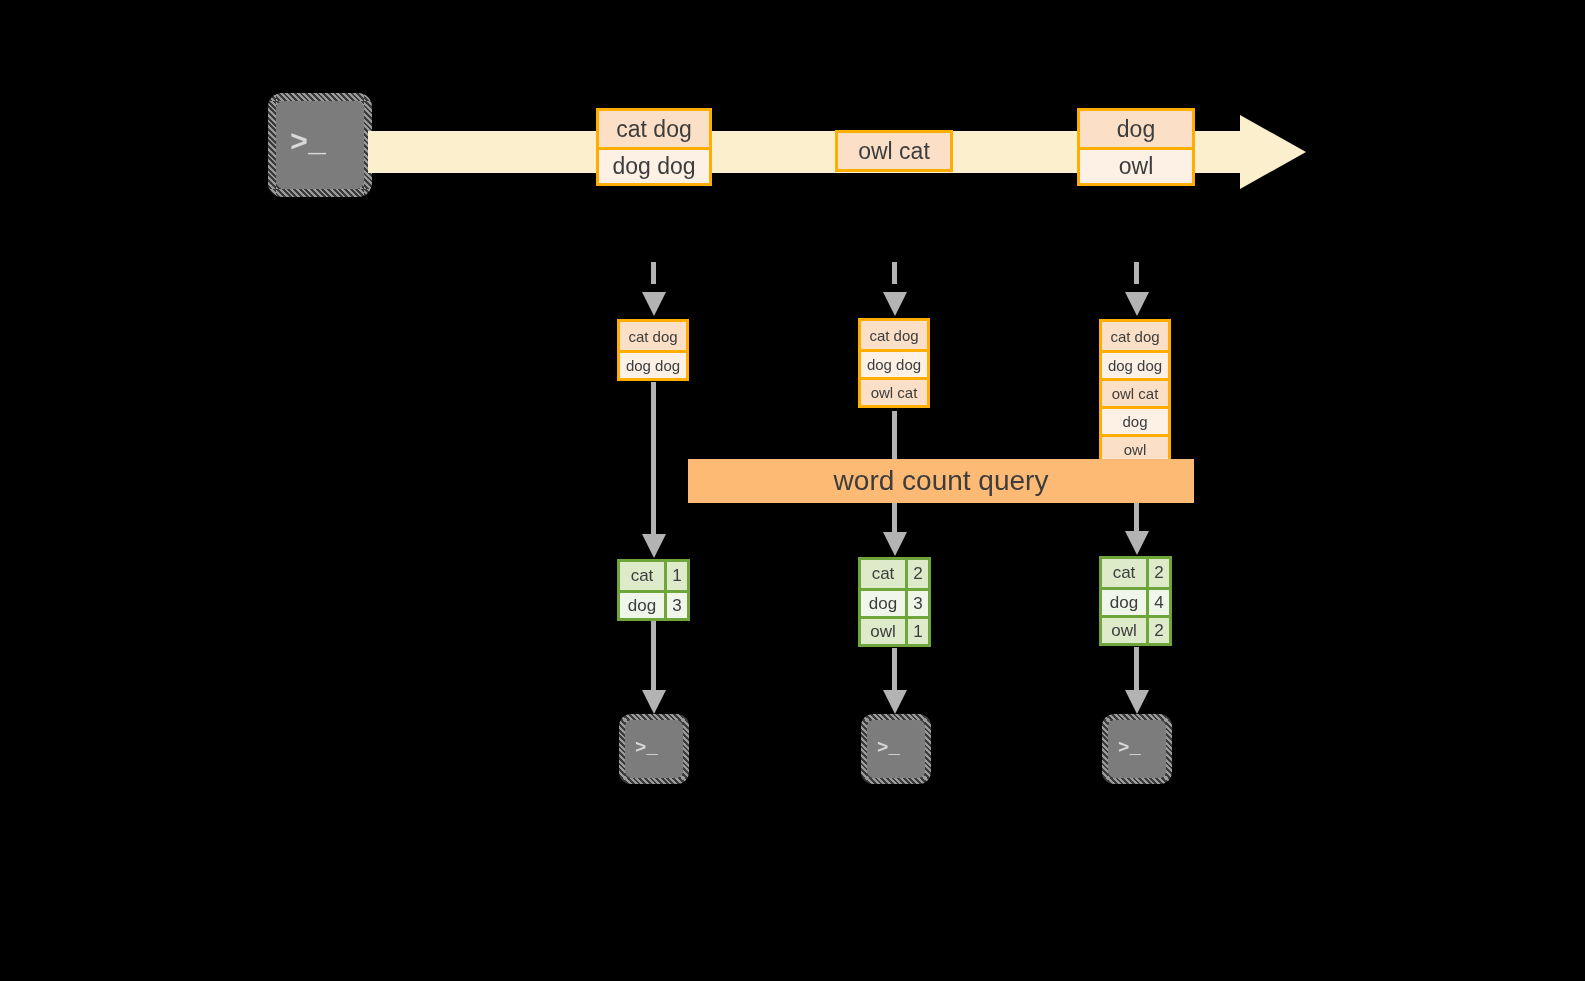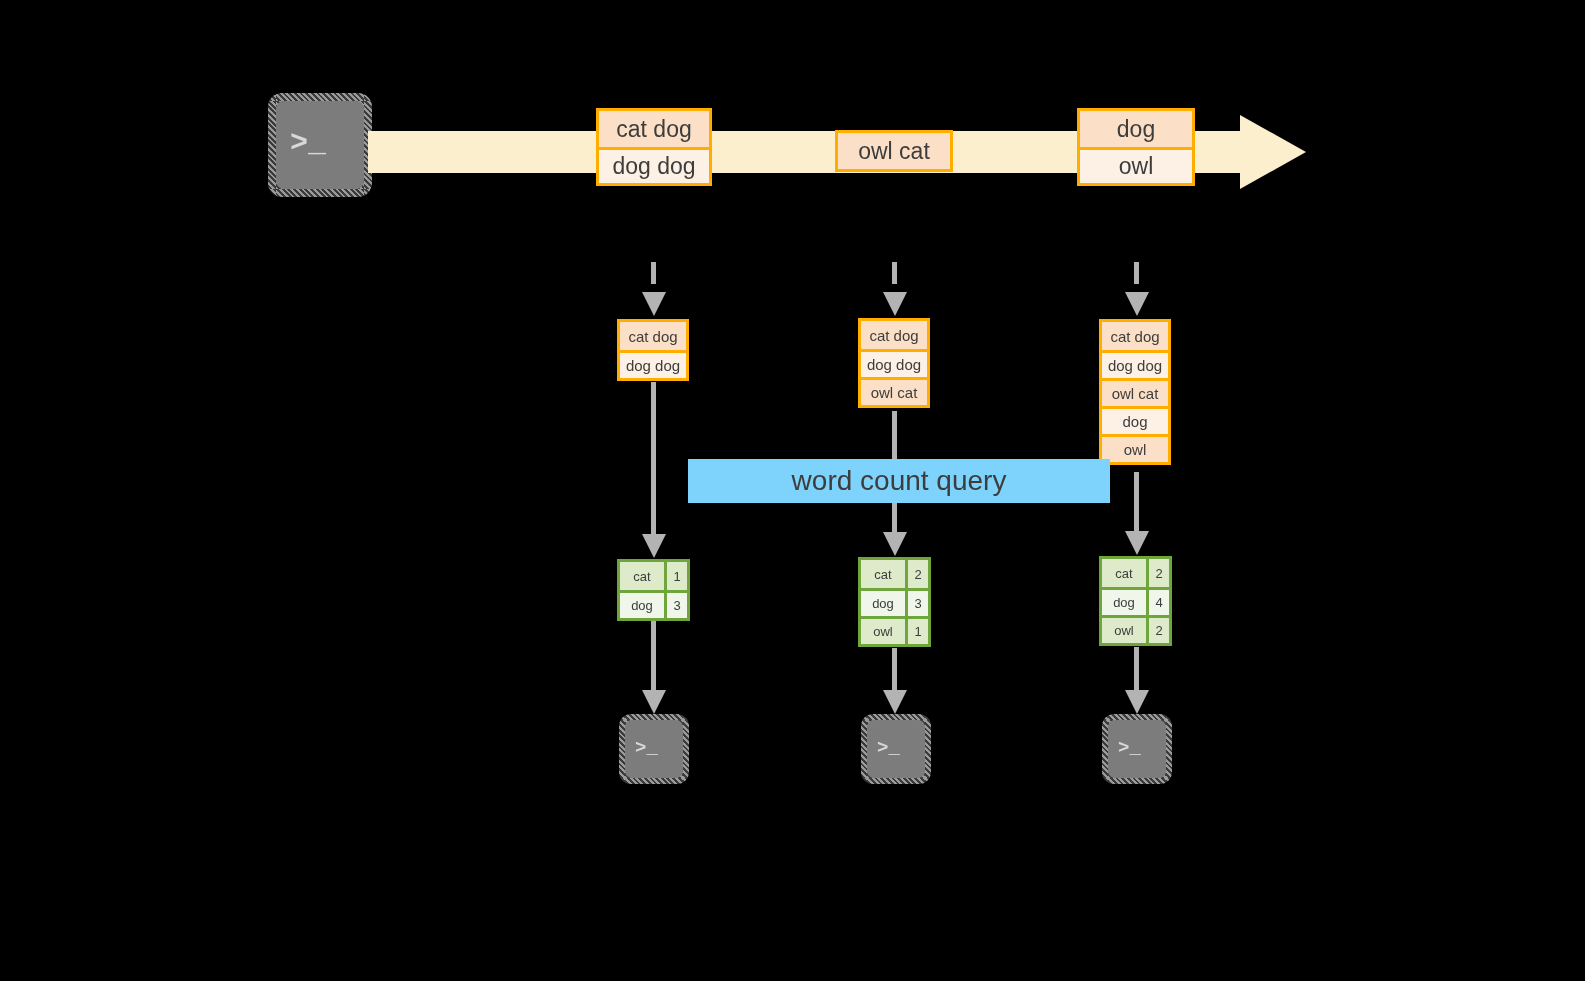--- a/index.html
+++ b/index.html
@@ -86,21 +86,21 @@
   .restable {
     position: absolute;
     border: 3px solid #6FA63C;
     z-index: 5;
     display: flex; flex-direction: column;
   }
   .restable .trow { display: flex; height: 28px; }
   .restable .trow + .trow { border-top: 3px solid #6FA63C; }
   .restable .c-word, .restable .c-num {
     display: flex; align-items: center; justify-content: center;
-    font-size: 13px; color: #3d3d3d;
+    font-size: 17px; color: #3d3d3d;
   }
   .restable .c-word { width: 44px; }
   .restable .c-num  { width: 23px; border-left: 3px solid #6FA63C; }
   .restable .trow.dark  .c-word, .restable .trow.dark  .c-num { background: #DDEBCA; }
   .restable .trow.light .c-word, .restable .trow.light .c-num { background: #F1F6EB; }
 
   
   .vline {
     position: absolute;
     width: 5px;
@@ -119,22 +119,22 @@
     border-left: 12px solid transparent;
     border-right: 12px solid transparent;
     border-top: 24px solid #B3B3B3;
     z-index: 3;
   }
 
   
   .labelband {
     position: absolute;
     left: 688px; top: 459px;
-    width: 422px; height: 44px;
-    background: #7dd3fc;
+    width: 506px; height: 44px;
+    background: #fdba74;
     display: flex; align-items: center; justify-content: center;
     z-index: 8;
   }
   .labelband .txt {
     font-size: 28px;
     color: #3d3d3d;
     white-space: nowrap;
   }
 </style>
 </head>

